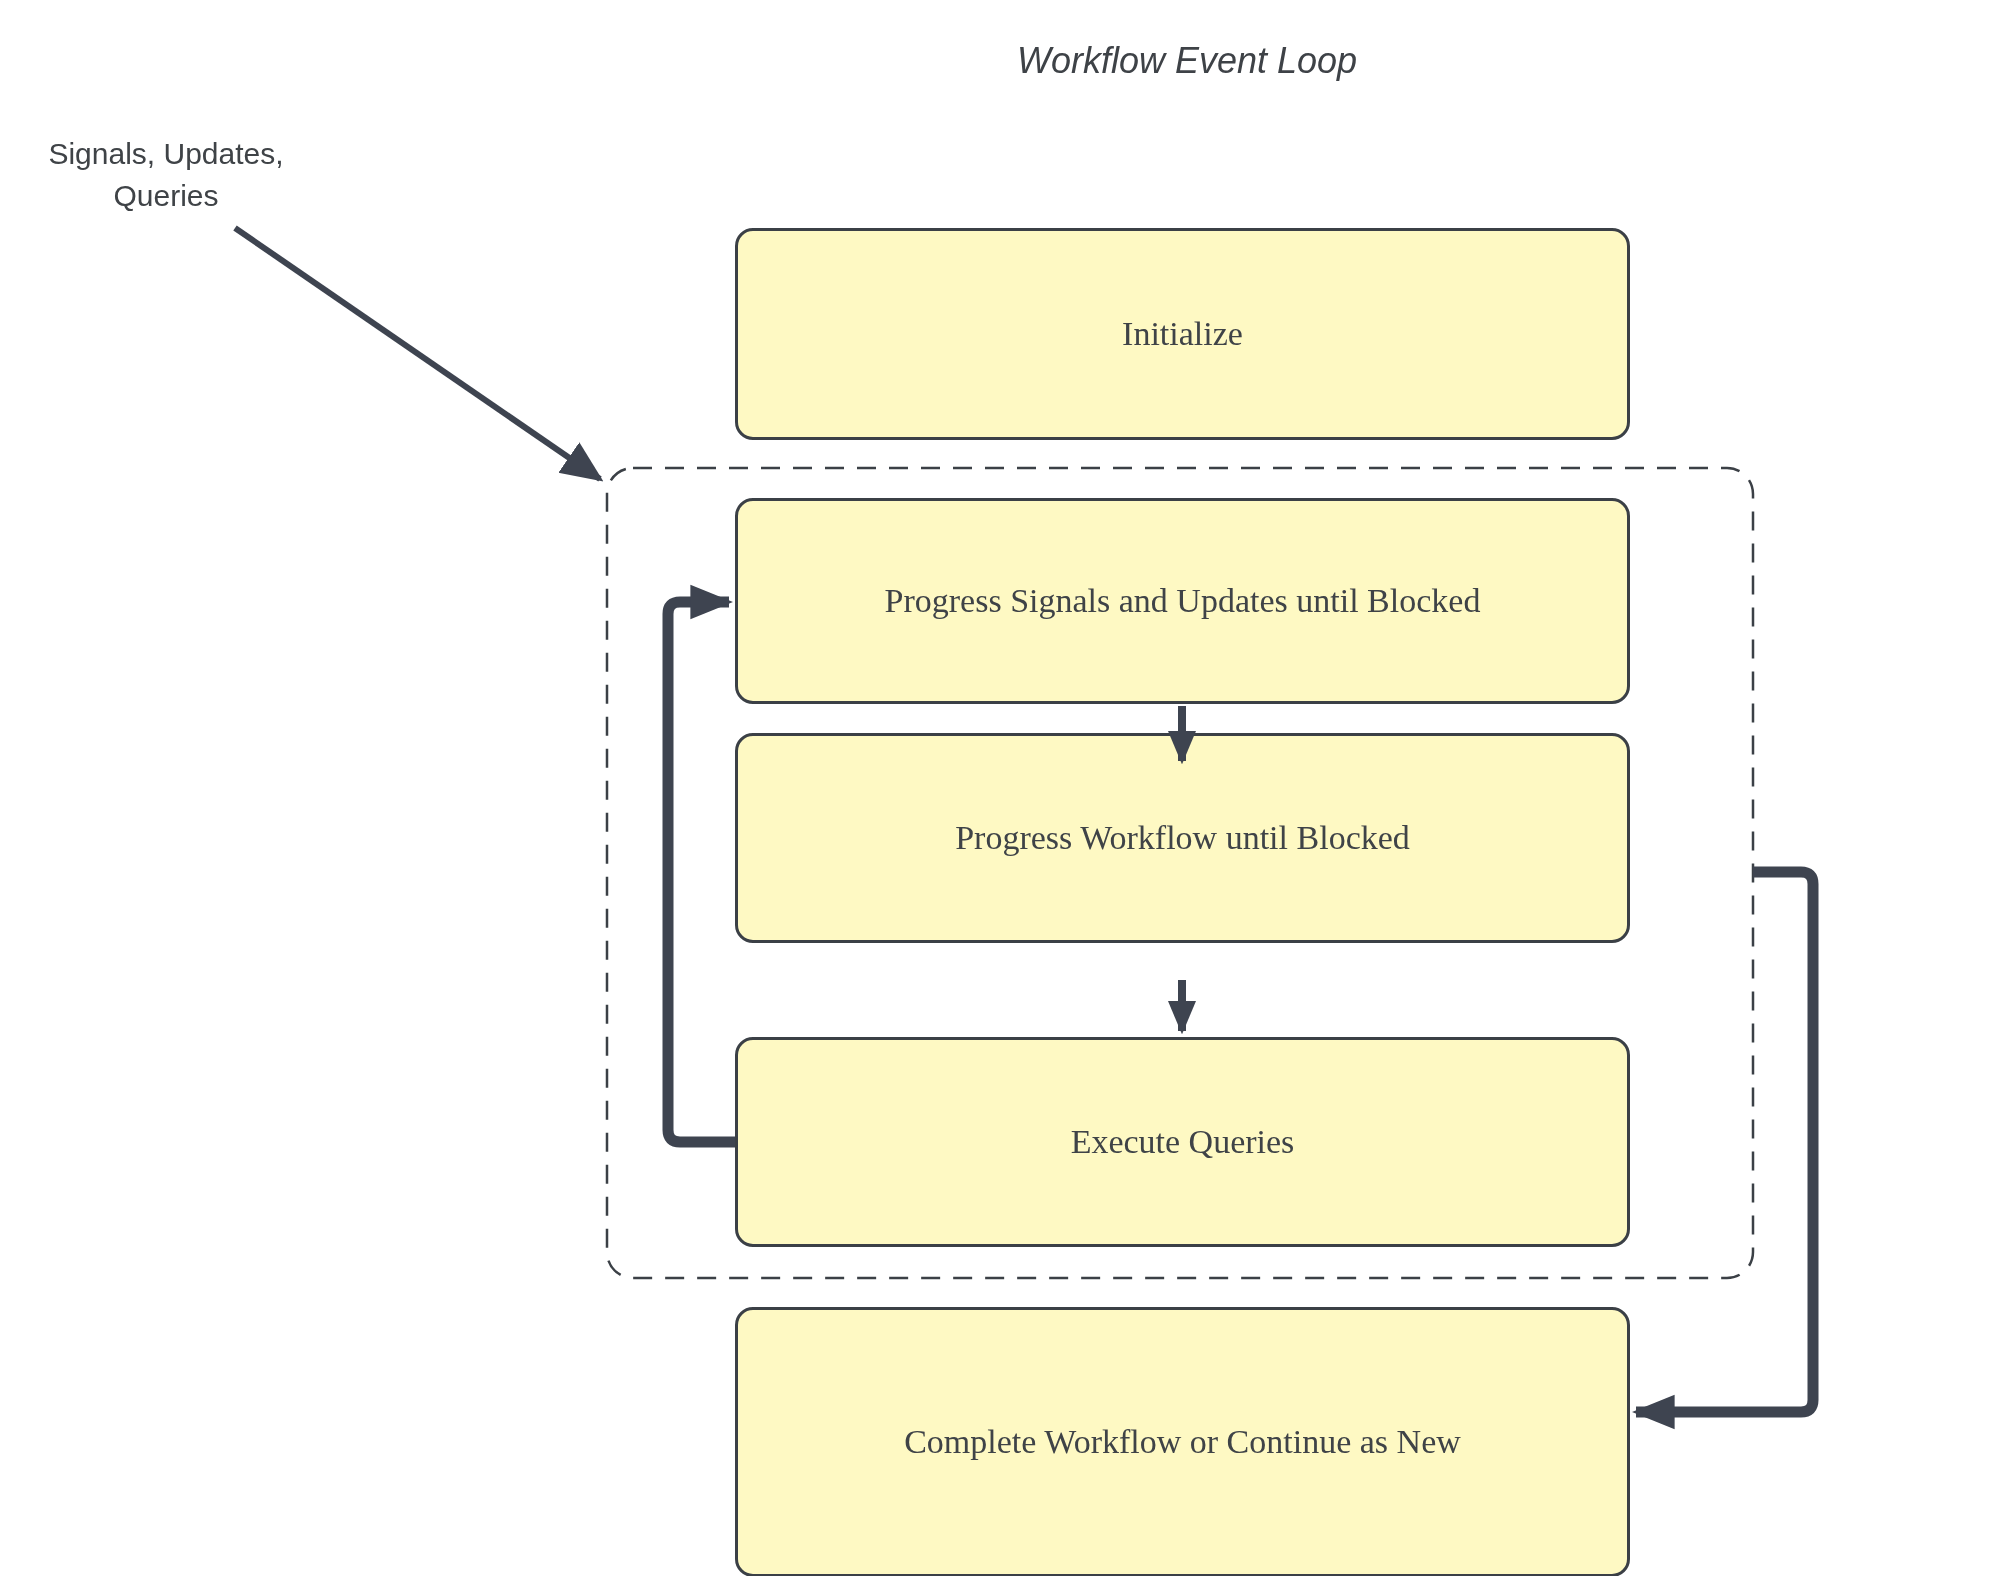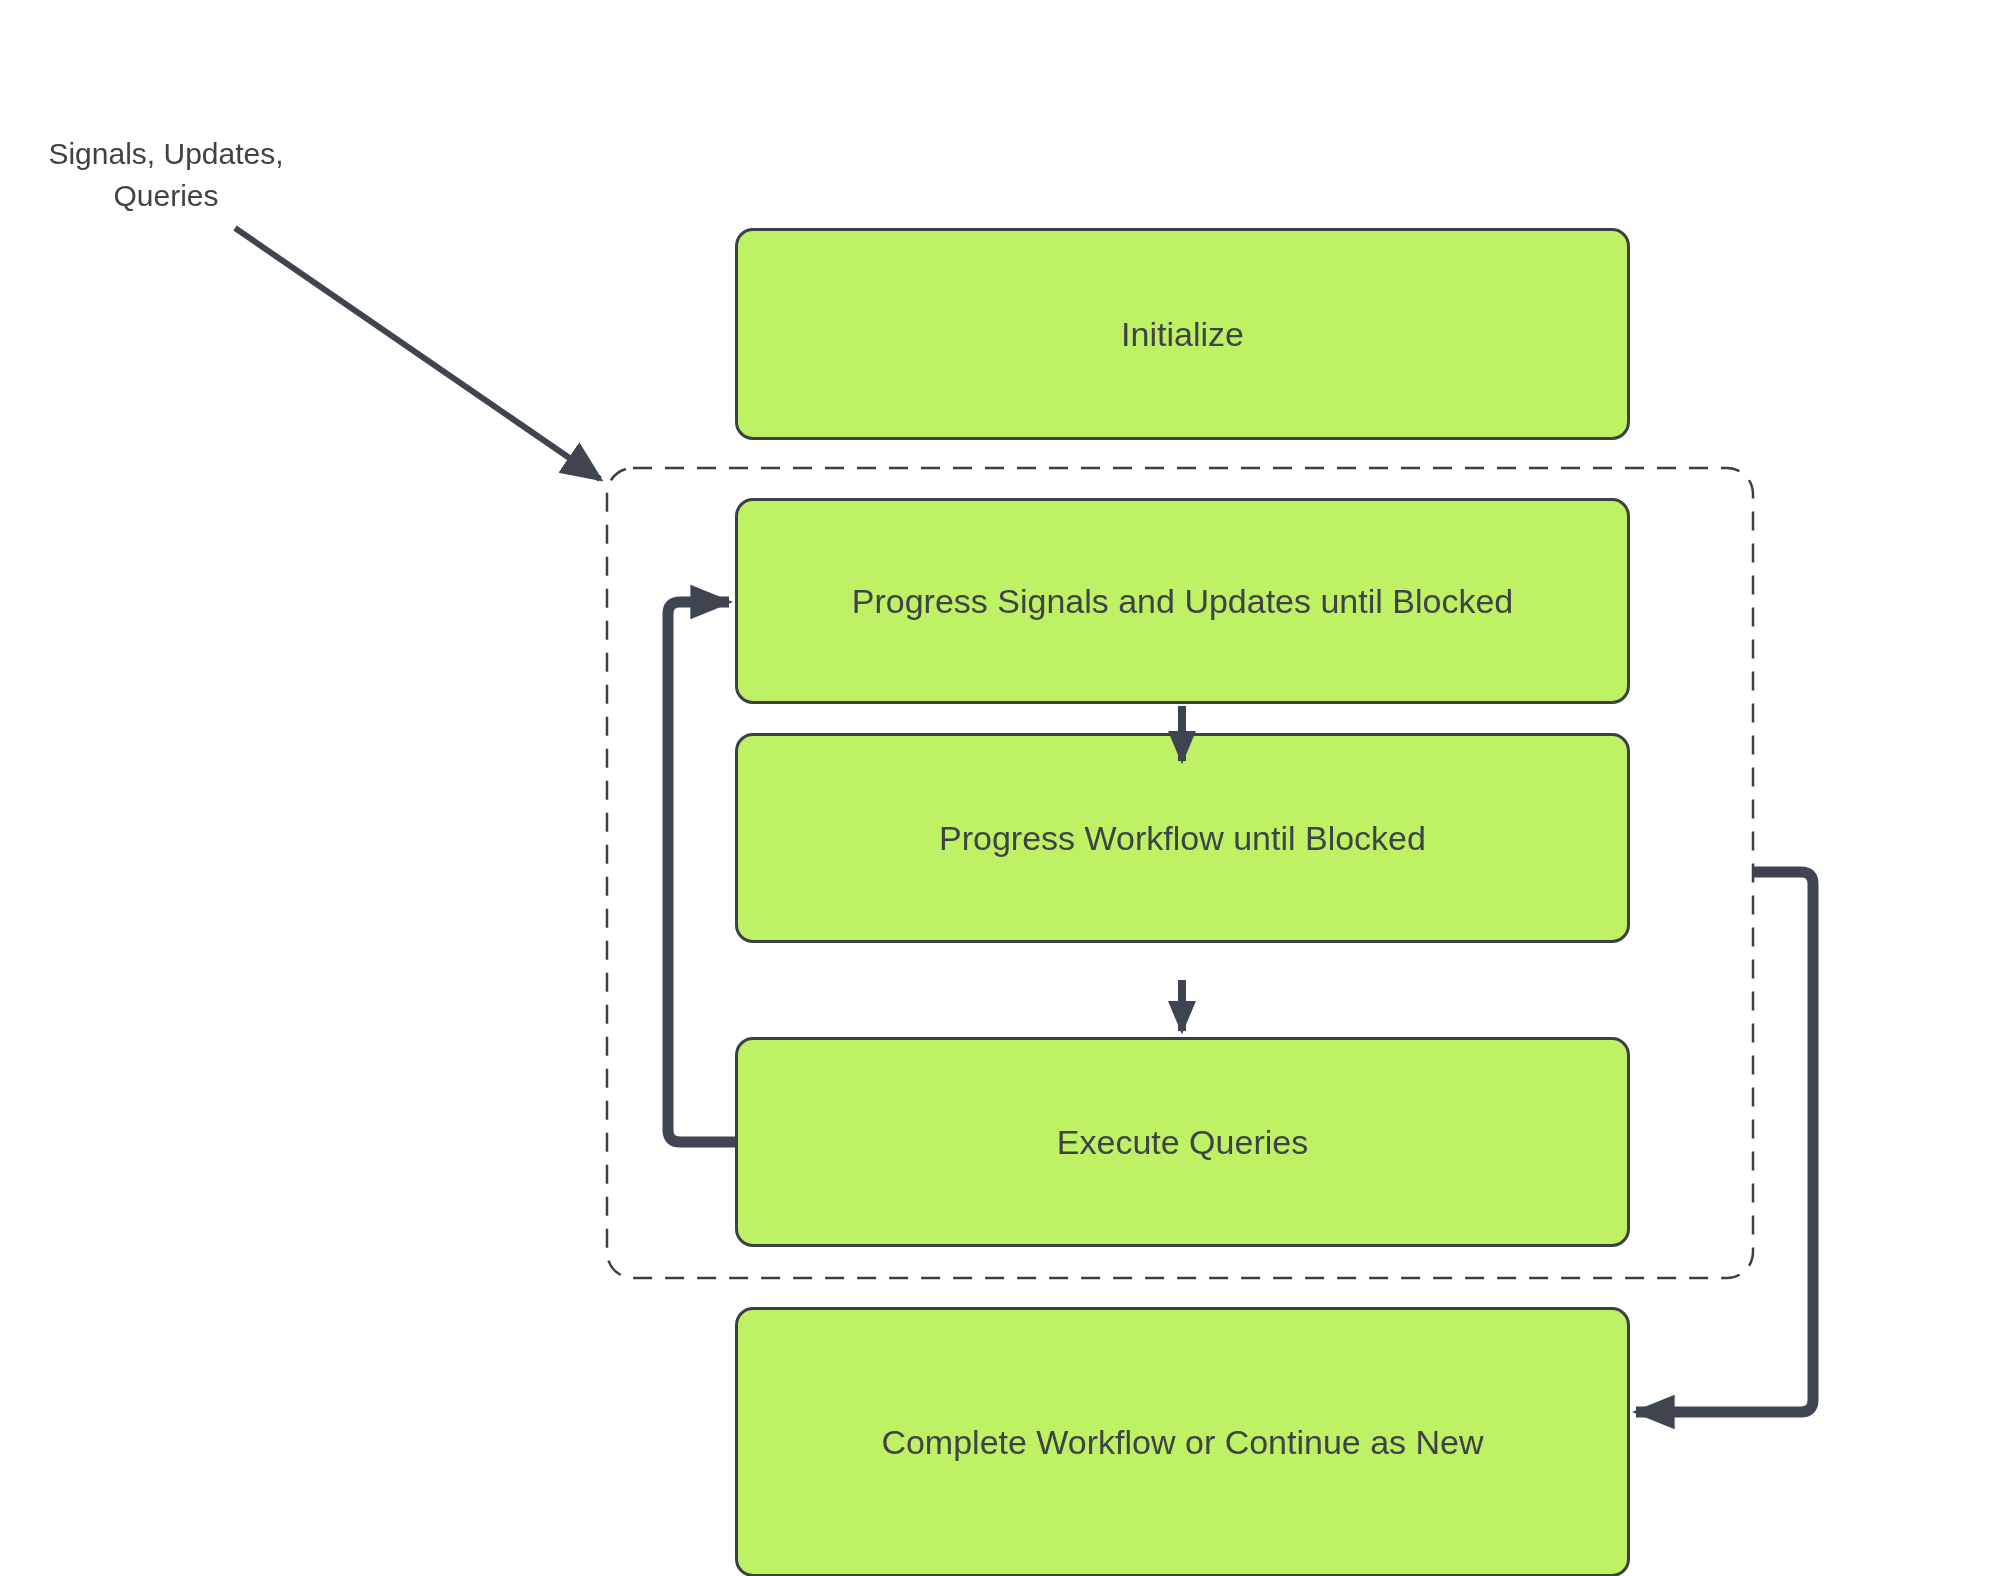--- a/index.html
+++ b/index.html
@@ -34,30 +34,31 @@
     text-align: center;
     font-size: 30px;
     color: #3f4347;
     line-height: 42px;
   }
   .node {
     position: absolute;
     left: 735px;
     width: 895px;
     box-sizing: border-box;
-    background: #bef264;
+    background: #fef9c3;
     border: 3px solid #3b4046;
     border-radius: 18px;
     display: flex;
     align-items: center;
     justify-content: center;
     text-align: center;
     font-size: 34px;
     color: #3f4347;
     padding: 16px 30px;
+    font-family: Liberation Serif, serif;
   }
   .node-initialize  { top: 228px;  height: 212px; }
   .node-signals     { top: 498px;  height: 206px; }
   .node-workflow    { top: 733px;  height: 210px; }
   .node-queries     { top: 1037px; height: 210px; }
   .node-complete    { top: 1307px; height: 270px; }
   .connector-layer {
     position: absolute;
     left: 0;
     top: 0;
@@ -78,20 +79,21 @@
   .edge-thin  { stroke-width: 6px; }
   .edge-mid   { stroke-width: 8px; }
   .edge-thick { stroke-width: 11px; }
   .arrowhead  { fill: #3e4450; }
 </style>
 </head>
 <body>
 
 <div class="canvas">
 
+  <div class="diagram-title">Workflow Event Loop</div>
 
   <div class="input-label">Signals, Updates, Queries</div>
 
   <div class="node node-initialize">
     <span>Initialize</span>
   </div>
 
   <div class="node node-signals">
     <span>Progress Signals and Updates until Blocked</span>
   </div>

